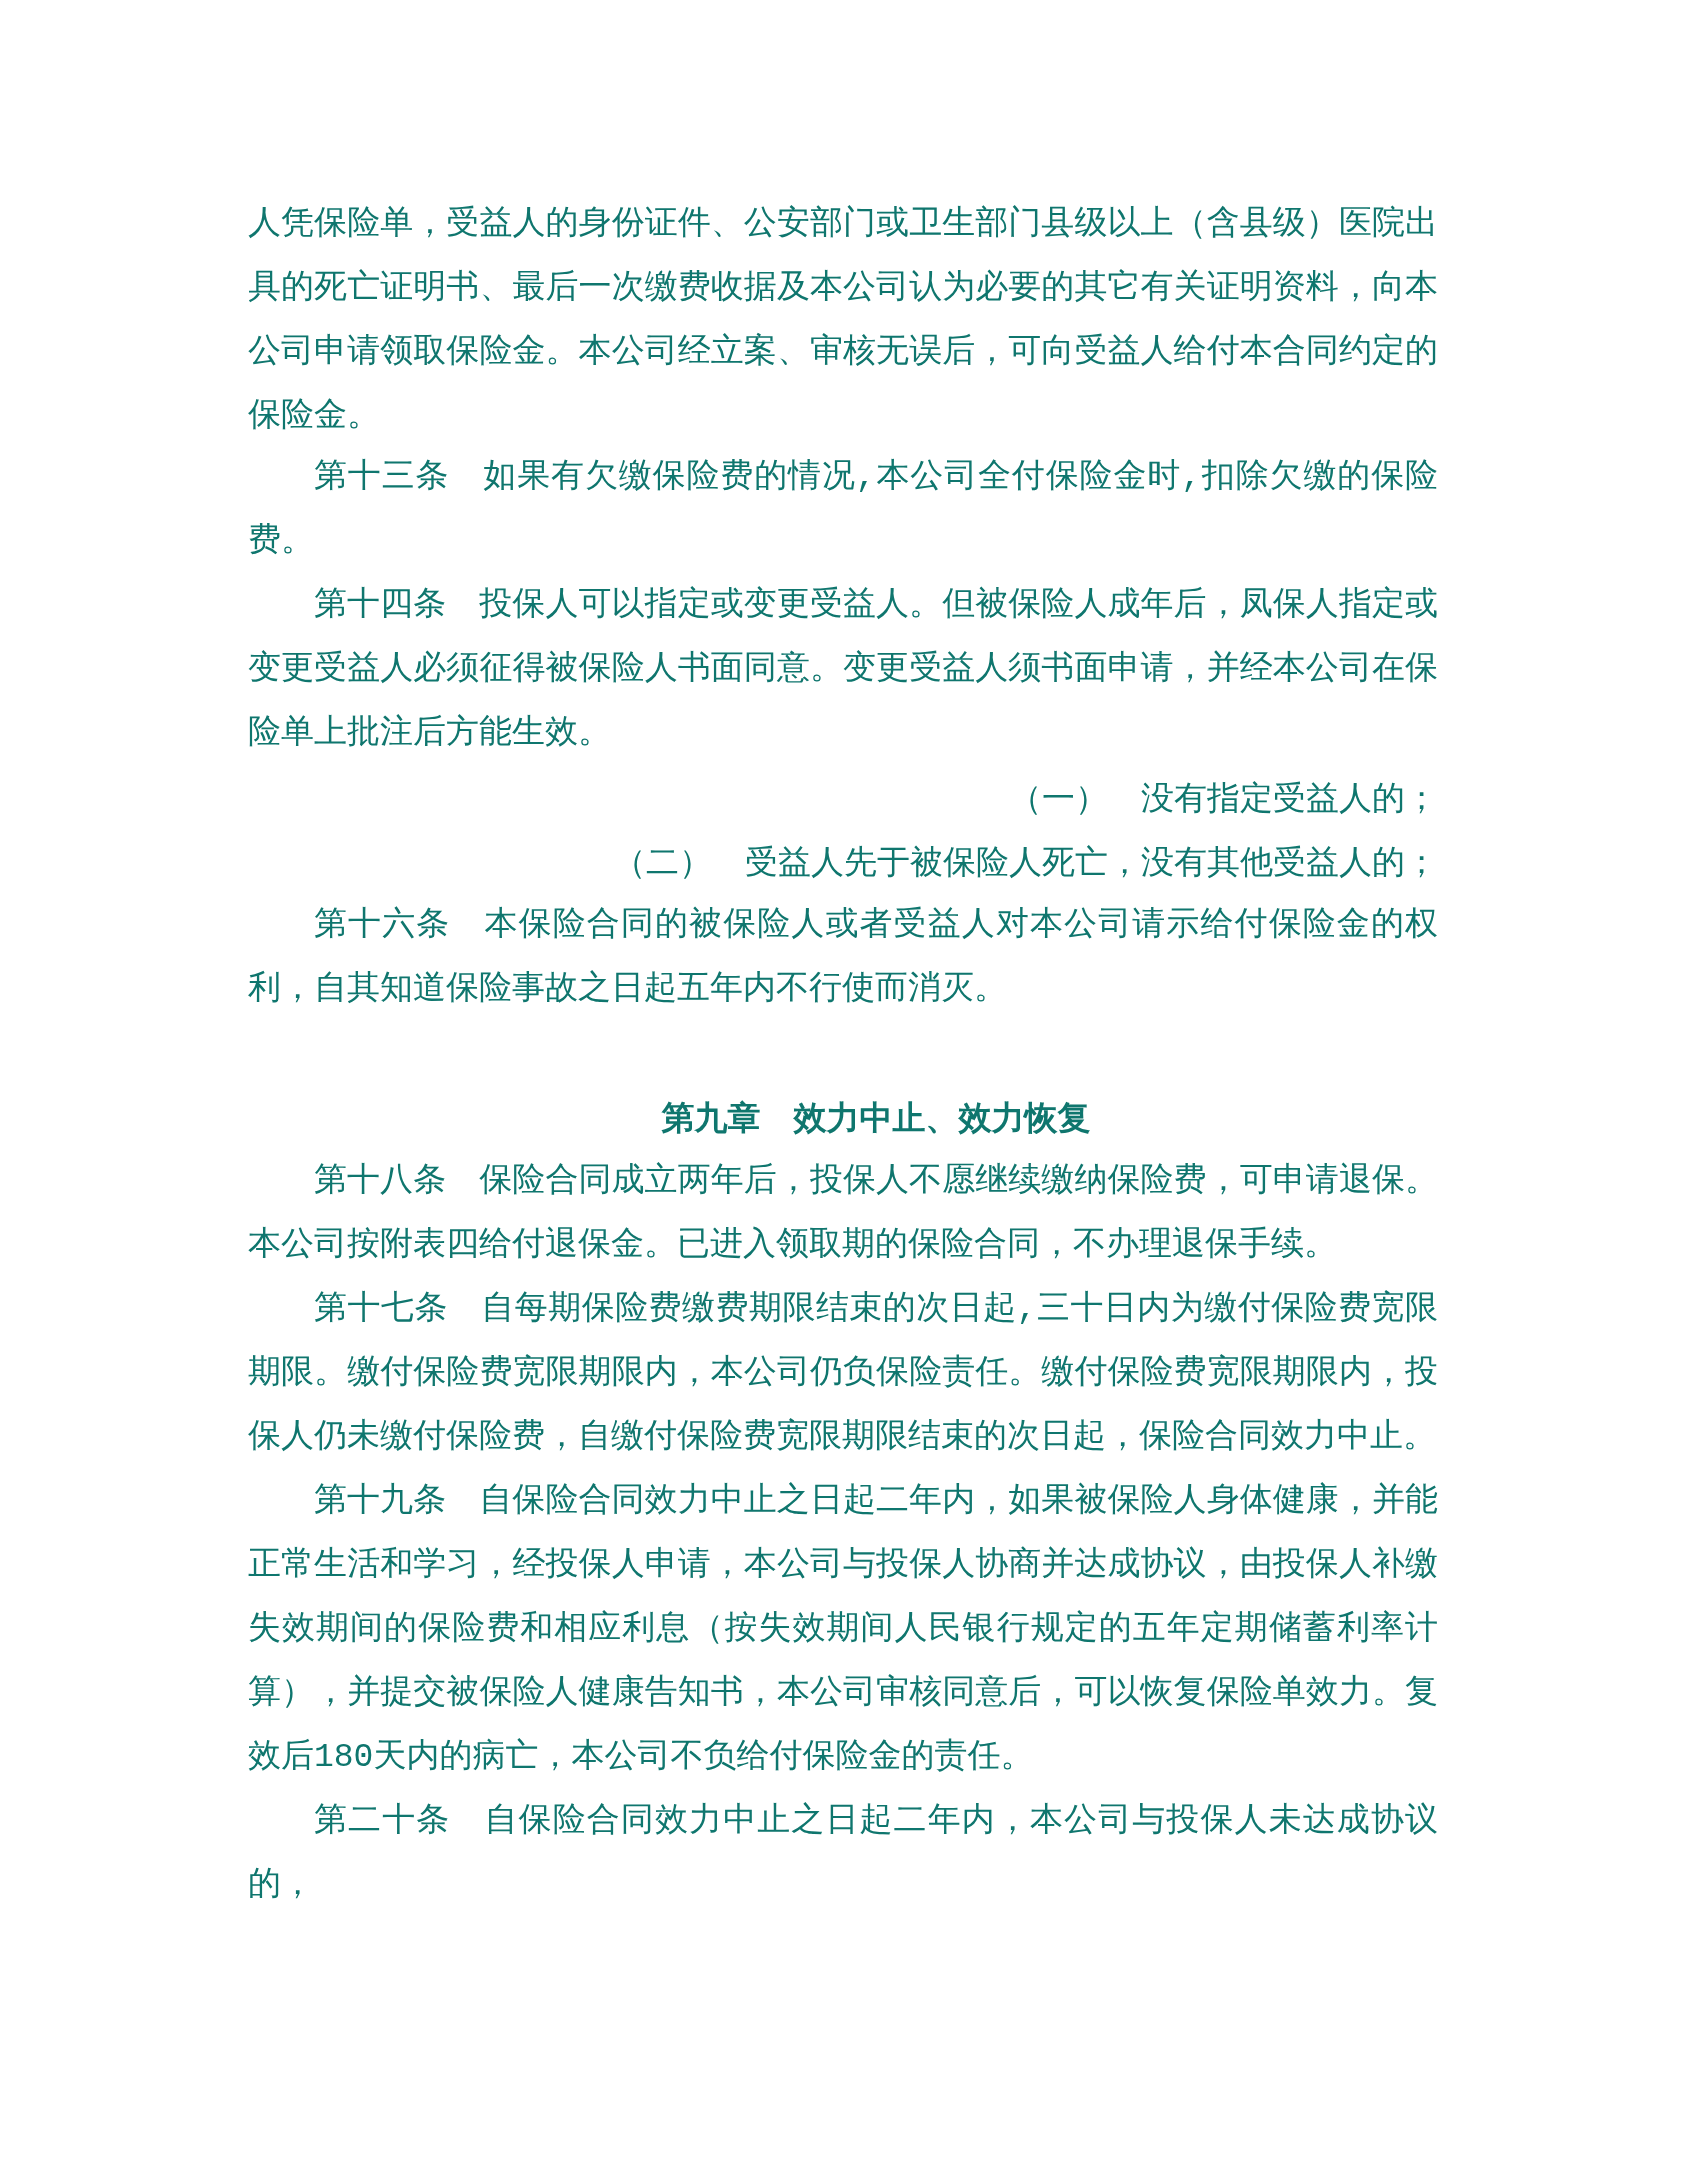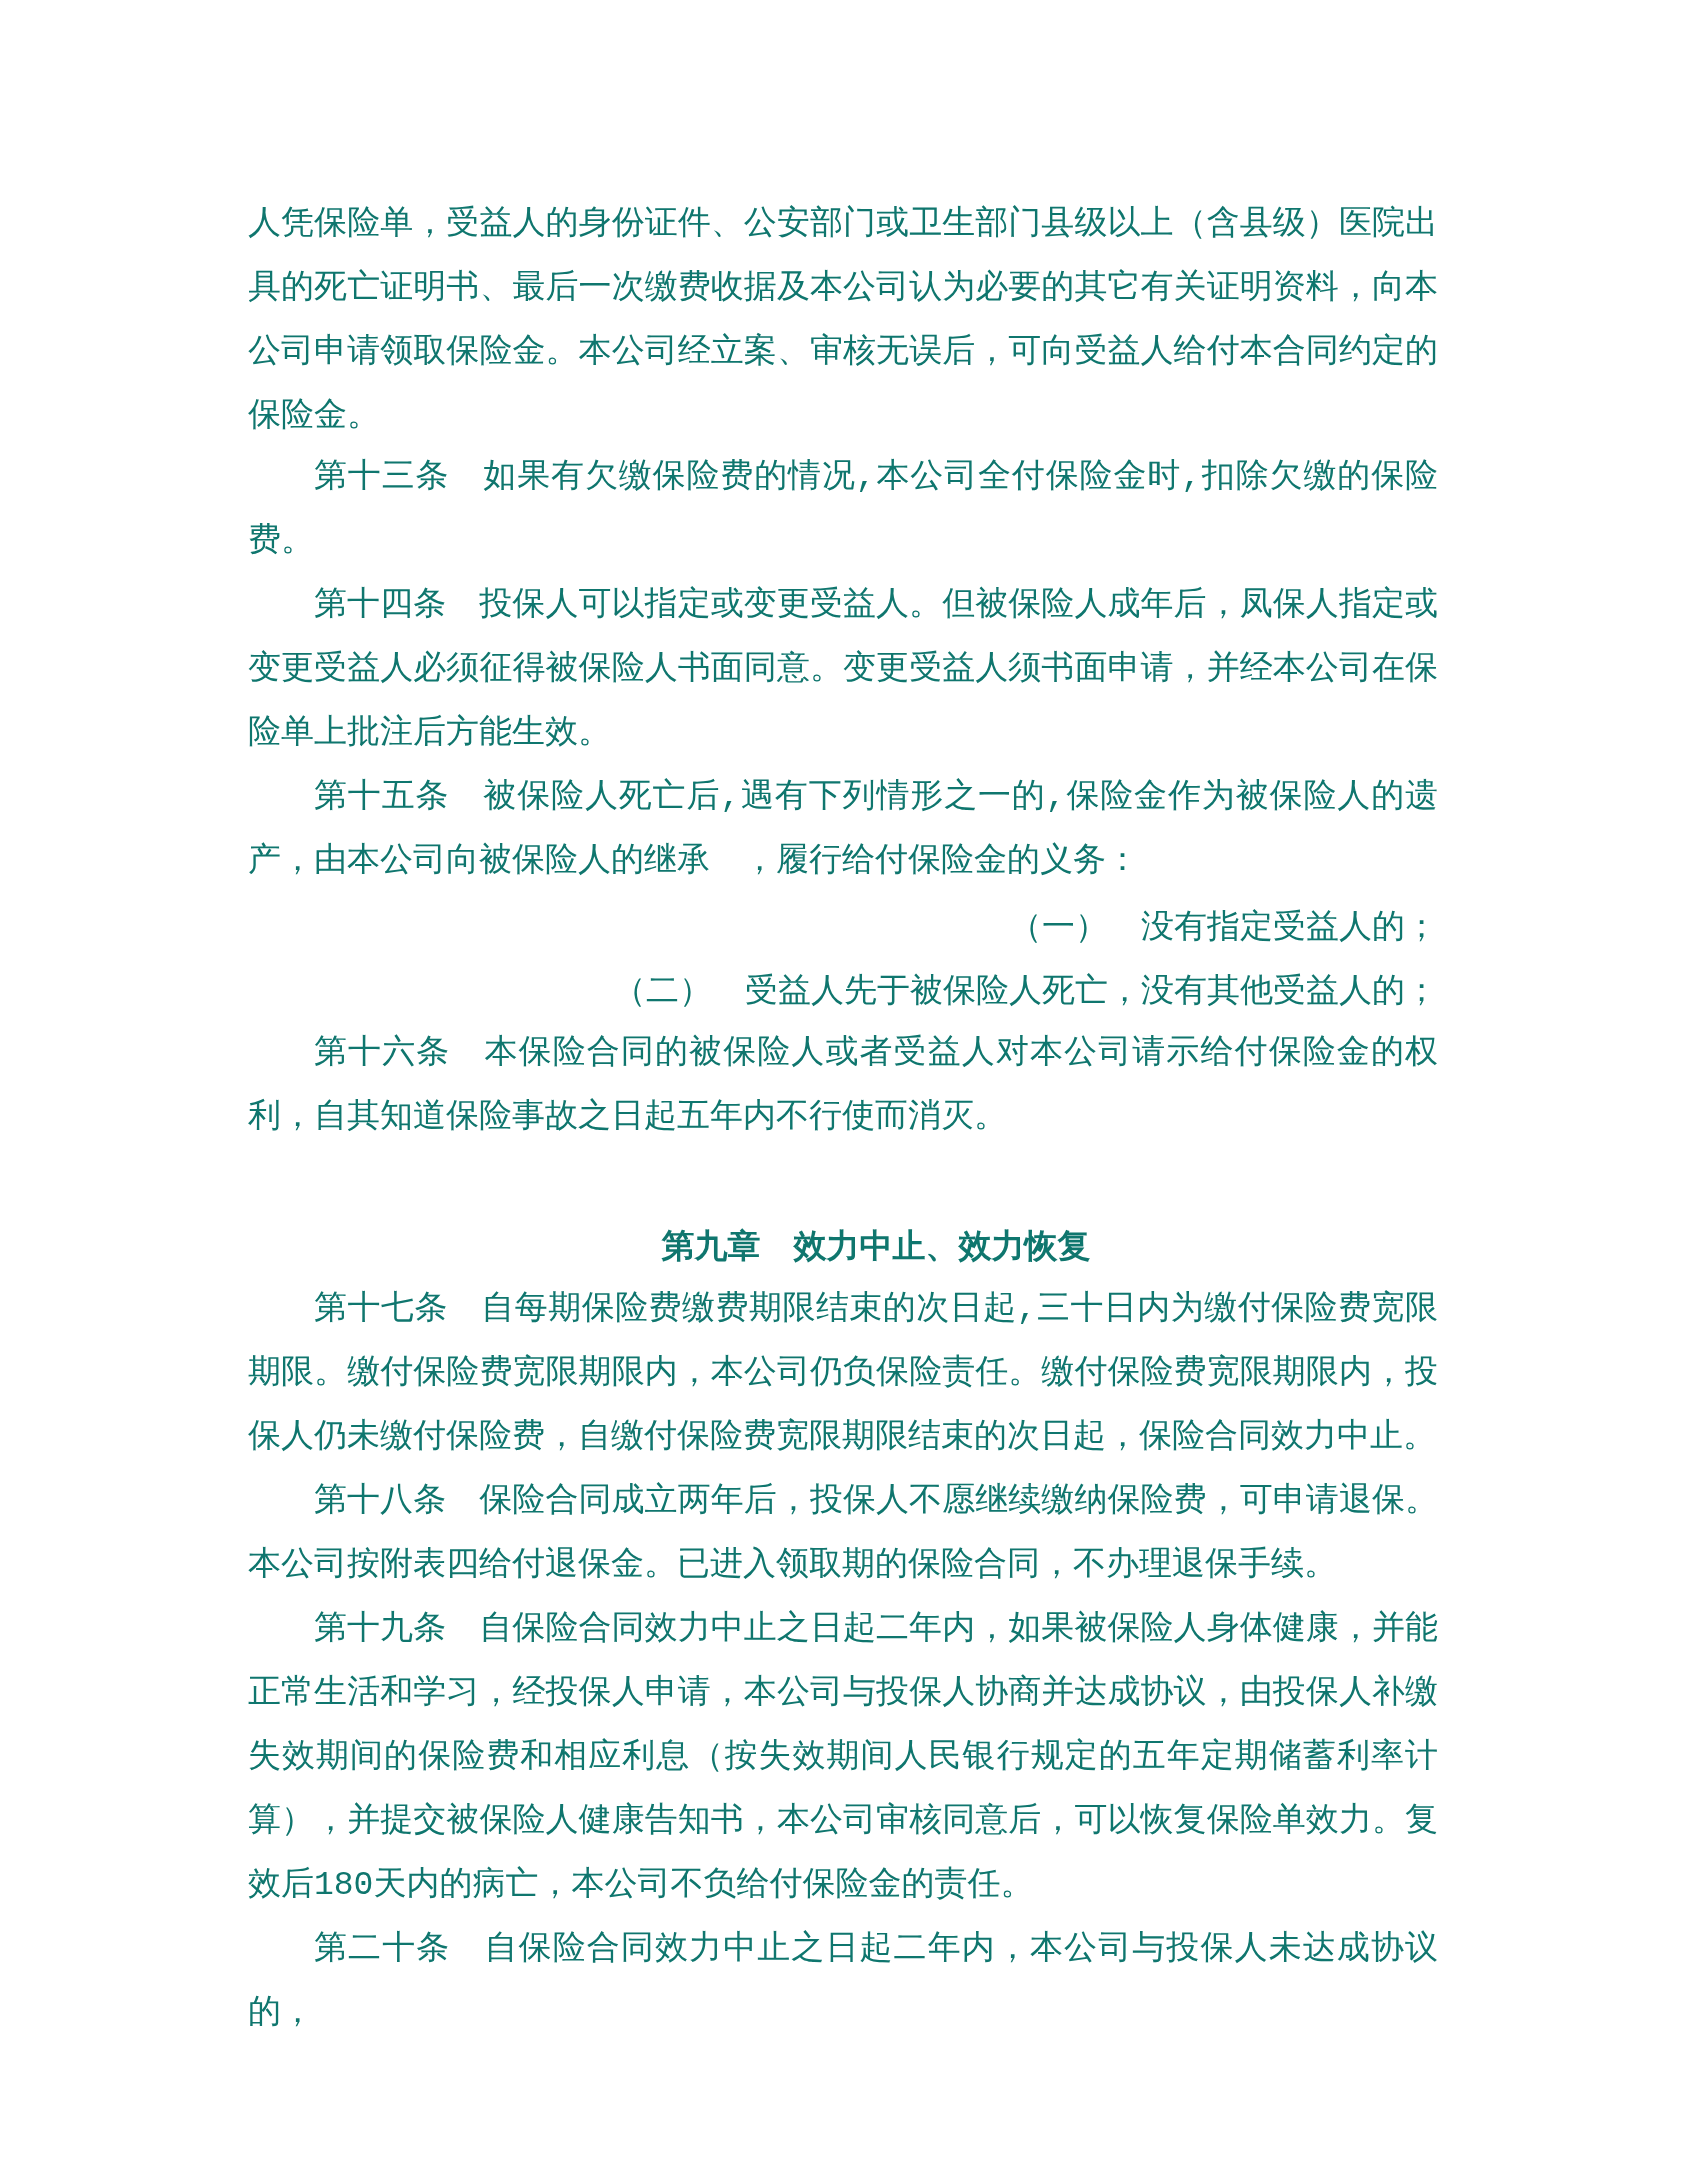--- a/index.html
+++ b/index.html
@@ -50,24 +50,23 @@
   }
 </style>
 </head>
 <body>
 
 <div class="page">
   <div class="text-block">
     <p class="par-cont">人凭保险单，受益人的身份证件、公安部门或卫生部门县级以上（含县级）医院出具的死亡证明书、最后一次缴费收据及本公司认为必要的其它有关证明资料，向本公司申请领取保险金。本公司经立案、审核无误后，可向受益人给付本合同约定的保险金。</p>
     <p class="par-indent">第十三条　如果有欠缴保险费的情况,本公司全付保险金时,扣除欠缴的保险费。</p>
     <p class="par-indent">第十四条　投保人可以指定或变更受益人。但被保险人成年后，凤保人指定或变更受益人必须征得被保险人书面同意。变更受益人须书面申请，并经本公司在保险单上批注后方能生效。</p>
-    <p class="par-indent">第十五条　被保险人死亡后,遇有下列情形之一的,保险金作为被保险人的遗产，由本公司向被保险人的继承　，履行给付保险金的义务：</p>
     <p class="list-item">（一）　没有指定受益人的；</p>
     <p class="list-item">（二）　受益人先于被保险人死亡，没有其他受益人的；</p>
     <p class="par-indent">第十六条　本保险合同的被保险人或者受益人对本公司请示给付保险金的权利，自其知道保险事故之日起五年内不行使而消灭。</p>
     <p class="chapter-heading">第九章　效力中止、效力恢复</p>
+    <p class="par-indent">第十八条　保险合同成立两年后，投保人不愿继续缴纳保险费，可申请退保。本公司按附表四给付退保金。已进入领取期的保险合同，不办理退保手续。</p>
     <p class="par-indent">第十七条　自每期保险费缴费期限结束的次日起,三十日内为缴付保险费宽限期限。缴付保险费宽限期限内，本公司仍负保险责任。缴付保险费宽限期限内，投保人仍未缴付保险费，自缴付保险费宽限期限结束的次日起，保险合同效力中止。</p>
-    <p class="par-indent">第十八条　保险合同成立两年后，投保人不愿继续缴纳保险费，可申请退保。本公司按附表四给付退保金。已进入领取期的保险合同，不办理退保手续。</p>
     <p class="par-indent">第十九条　自保险合同效力中止之日起二年内，如果被保险人身体健康，并能正常生活和学习，经投保人申请，本公司与投保人协商并达成协议，由投保人补缴失效期间的保险费和相应利息（按失效期间人民银行规定的五年定期储蓄利率计算），并提交被保险人健康告知书，本公司审核同意后，可以恢复保险单效力。复效后180天内的病亡，本公司不负给付保险金的责任。</p>
     <p class="par-indent">第二十条　自保险合同效力中止之日起二年内，本公司与投保人未达成协议的，</p>
   </div>
 </div>
 
 
 </body></html>

